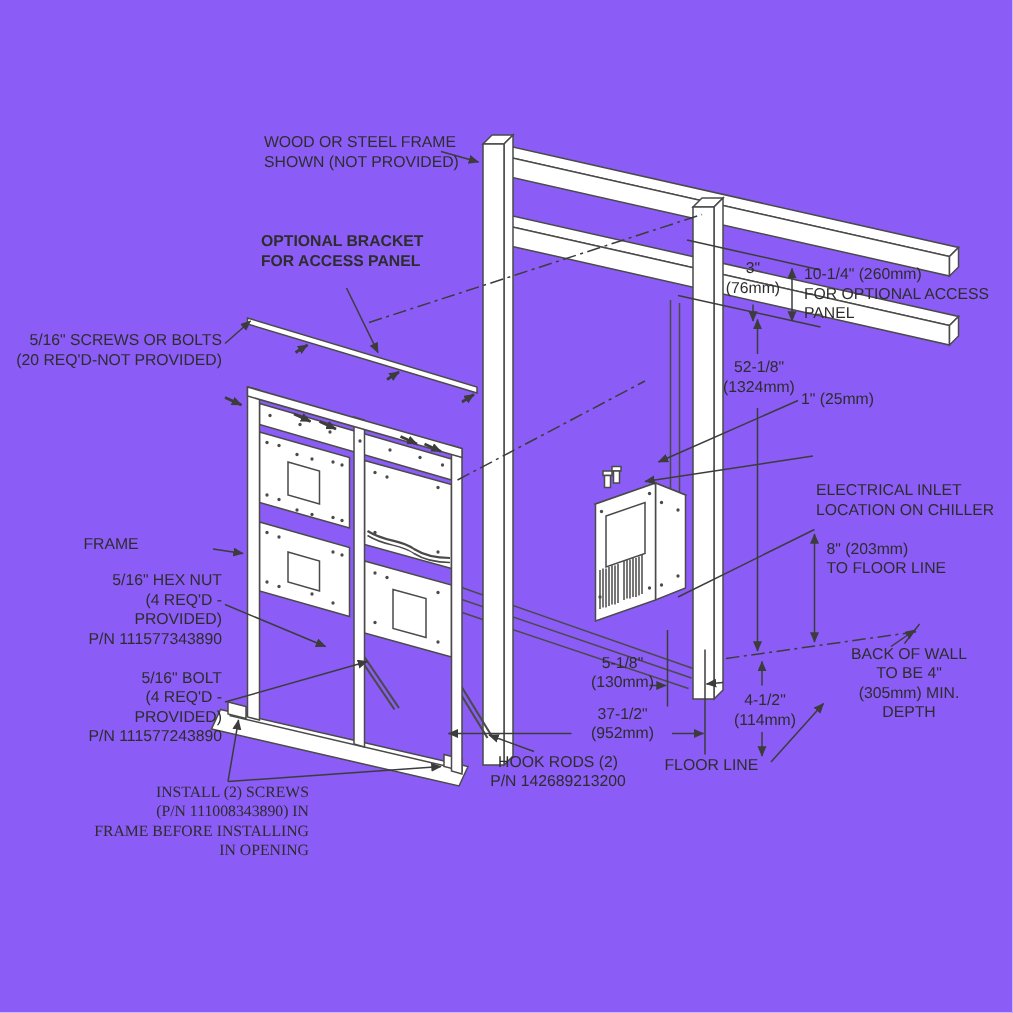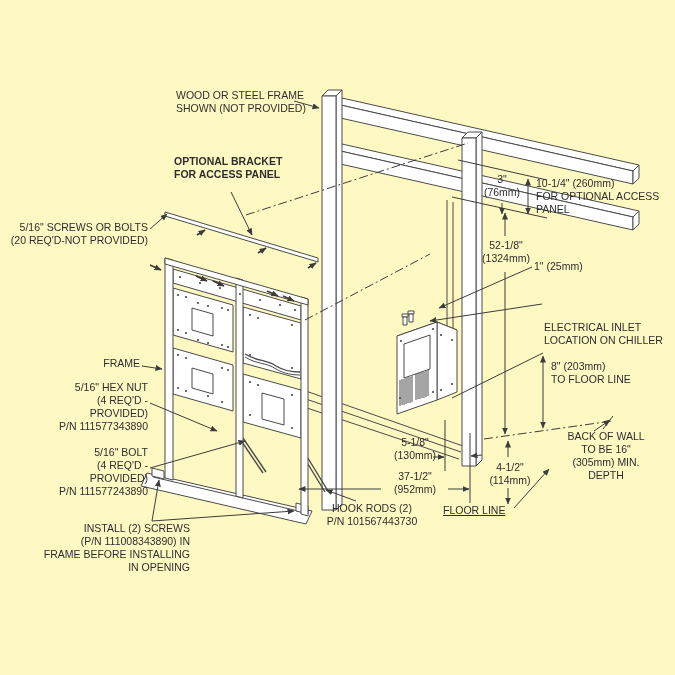--- a/index.html
+++ b/index.html
@@ -1,16 +1,16 @@
 <!DOCTYPE html>
 <html><head>
 <meta charset="utf-8">
 <style>
   html,body{margin:0;padding:0;background:#fff;}
-  .stage{position:relative;width:675px;height:675px;background:#fef9c3;overflow:hidden;
+  .stage{position:relative;width:675px;height:675px;background:#8b5cf6;overflow:hidden;
          font-family:"Liberation Sans",sans-serif;}
   .stage svg{position:absolute;left:0;top:0;}
   .lbl{position:absolute;font:10.5px/13px "Liberation Sans",sans-serif;color:#2d2d2d;
        white-space:pre-line;letter-spacing:0;}
   .r{text-align:right;} .c{text-align:center;} .l{text-align:left;}
   
   .ln{stroke:#4a4a4a;stroke-width:1;fill:none;}
   .wf{stroke:#4a4a4a;stroke-width:1;fill:#ffffff;}
   .dim{stroke:#3c3c3c;stroke-width:1;fill:none;}
   .dd{stroke:#3c3c3c;stroke-width:1;fill:none;stroke-dasharray:9 3 2 3;}
@@ -233,50 +233,50 @@
     <line class="dim" x1="508" y1="488" x2="508" y2="504" marker-end="url(#ah)"></line>
   </g>
 </svg>
 
 <div class="lbl l" style="left:176px;top:89px;">WOOD OR STEEL FRAME
 SHOWN (NOT PROVIDED)</div>
 <div class="lbl l" style="left:174px;top:155px;font-weight:bold;">OPTIONAL BRACKET
 FOR ACCESS PANEL</div>
 <div class="lbl r" style="left:8px;width:140px;top:221px;">5/16" SCREWS OR BOLTS
 (20 REQ'D-NOT PROVIDED)</div>
-<div class="lbl r" style="left:8px;width:132px;top:357px;">FRAME</div>
+<div class="lbl r" style="left:8px;width:132px;top:357px;text-align:center;">FRAME</div>
 <div class="lbl r" style="left:8px;width:140px;top:381px;">5/16" HEX NUT
 (4 REQ'D -
 PROVIDED)
 P/N 111577343890</div>
 <div class="lbl r" style="left:8px;width:140px;top:446px;">5/16" BOLT
 (4 REQ'D -
 PROVIDED)
 P/N 111577243890</div>
-<div class="lbl r" style="left:40px;width:150px;top:522px;">INSTALL (2) SCREWS
+<div class="lbl r" style="left:56px;width:150px;top:522px;font-family:Liberation Serif, serif;">INSTALL (2) SCREWS
 (P/N 111008343890) IN
 FRAME BEFORE INSTALLING
 IN OPENING</div>
 <div class="lbl c" style="left:302px;width:140px;top:502px;">HOOK RODS (2)
-P/N 101567443730</div>
-<div class="lbl l" style="left:443px;top:504px;text-decoration:underline;">FLOOR LINE</div>
+P/N 142689213200</div>
+<div class="lbl l" style="left:443px;top:504px;">FLOOR LINE</div>
 <div class="lbl c" style="left:472px;width:60px;top:173px;">3"
 (76mm)</div>
 <div class="lbl l" style="left:536px;top:177px;">10-1/4" (260mm)
 FOR OPTIONAL ACCESS
 PANEL</div>
 <div class="lbl c" style="left:464px;width:84px;top:239px;">52-1/8"
 (1324mm)</div>
 <div class="lbl l" style="left:534px;top:260px;">1" (25mm)</div>
 <div class="lbl l" style="left:544px;top:295px;margin-top:26px;">ELECTRICAL INLET
 LOCATION ON CHILLER</div>
 <div class="lbl l" style="left:551px;top:360px;">8" (203mm)
 TO FLOOR LINE</div>
 <div class="lbl c" style="left:549px;width:114px;top:430px;">BACK OF WALL
-TO BE 16"
+TO BE 4"
 (305mm) MIN.
 DEPTH</div>
 <div class="lbl c" style="left:385px;width:60px;top:436px;">5-1/8"
 (130mm)</div>
 <div class="lbl c" style="left:383px;width:64px;top:470px;">37-1/2"
 (952mm)</div>
 <div class="lbl c" style="left:477px;width:66px;top:461px;">4-1/2"
 (114mm)</div>
 
 </div>

